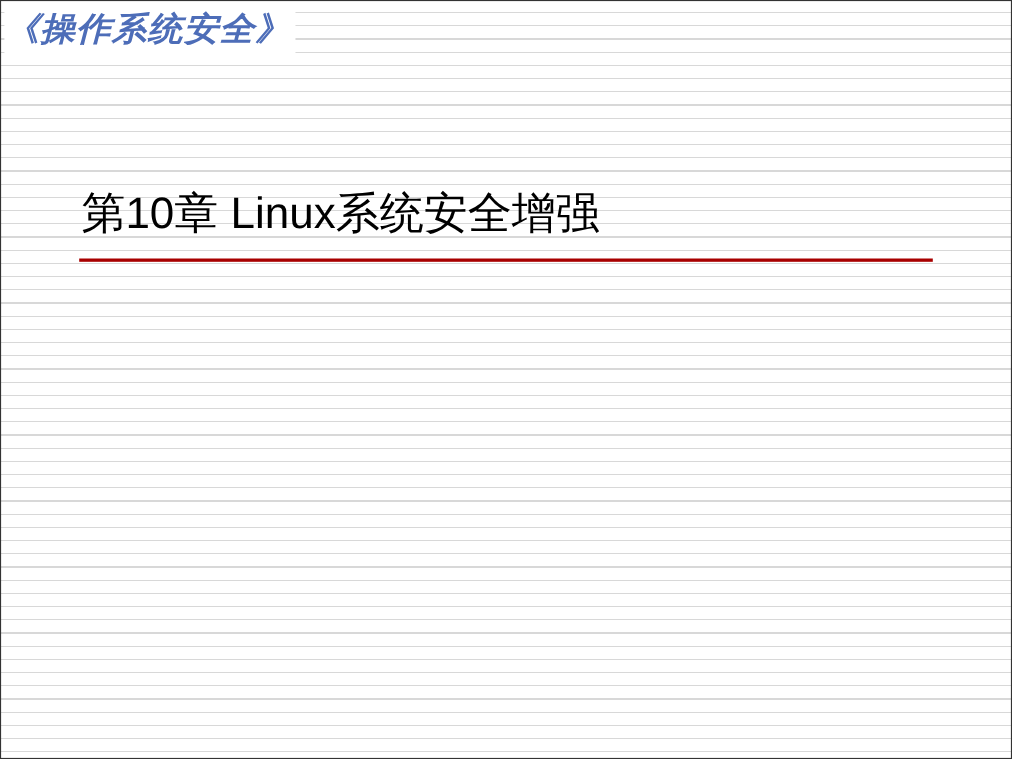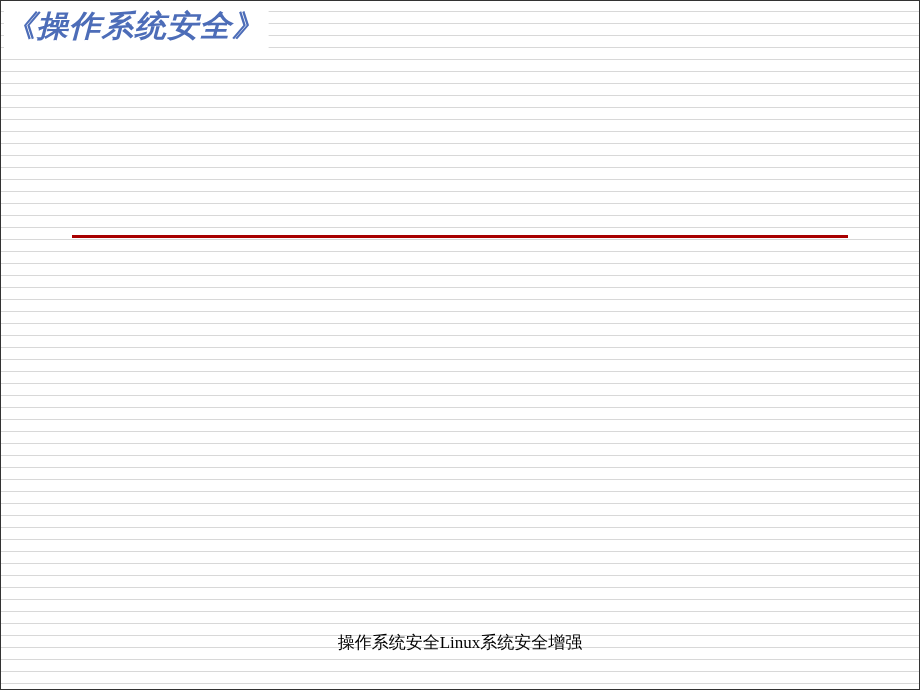--- a/index.html
+++ b/index.html
@@ -82,16 +82,16 @@
       height: 690px;
       border: 1px solid #333;
       pointer-events: none;
     }
   </style>
 </head>
 <body>
 
 <div class="slide">
   <div class="header-title">《操作系统安全》</div>
+  <div class="main-title">第10章 Linux系统安全增强</div>
   <div class="divider"></div>
-  <div class="footer-text">操作系统安全Linux系统安全增强</div>
   <div class="border-frame"></div>
 </div>
 
 </body></html>

